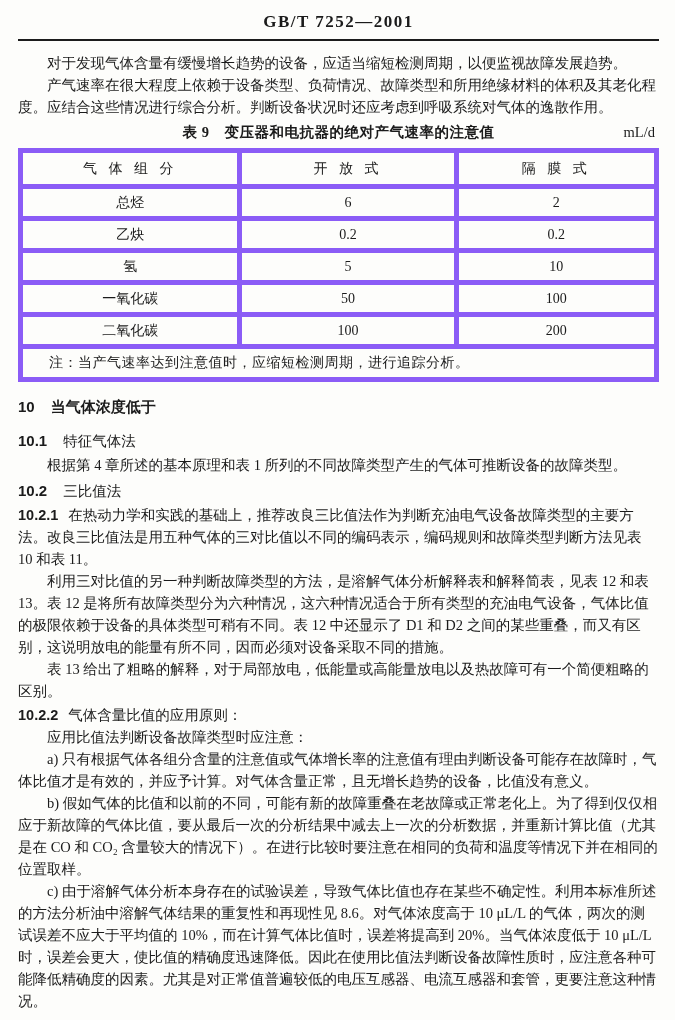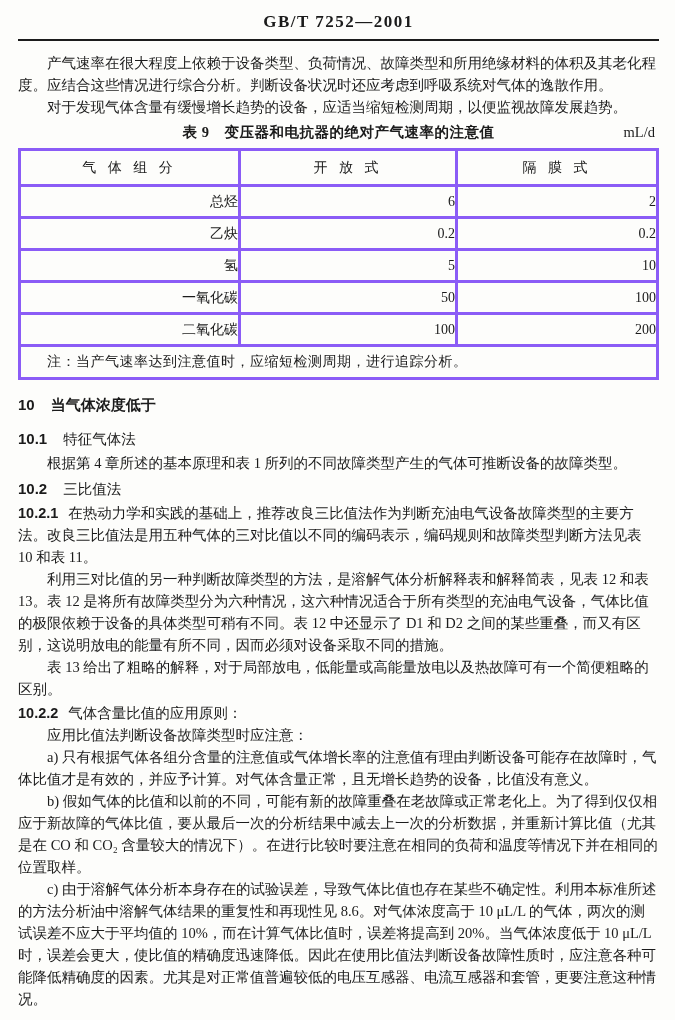--- a/index.html
+++ b/index.html
@@ -52,33 +52,33 @@
   }
   
   table.t9 {
     width: 100%;
     border-collapse: collapse;
     border: 2px solid #242424;
     font-size: 14px;
     margin-bottom: 14px;
   }
   table.t9 th, table.t9 td {
-    border: 3px solid #8b5cf6;
+    border: 5px solid #8b5cf6;
     text-align: center;
     vertical-align: middle;
   }
   table.t9 col.c1 { width: 34.5%; }
   table.t9 col.c2 { width: 34%; }
   table.t9 col.c3 { width: 31.5%; }
   table.t9 thead th {
     height: 36px;
     font-weight: normal;
     letter-spacing: 4px;
   }
-  table.t9 tbody td { height: 32px; text-align: right; }
+  table.t9 tbody td { height: 32px; }
   table.t9 tr.note-row td {
     text-align: left;
     padding-left: 26px;
     height: 33px;
     letter-spacing: 0.5px;
   }
   
   .sec {
     font-family: "Liberation Sans", sans-serif;
     font-size: 15px;
@@ -104,22 +104,22 @@
   p.list-item { text-indent: 2em; }
 </style>
 </head>
 <body>
 
 <div class="page">
 
   <div class="doc-number">GB/T 7252—2001</div>
   <hr class="header-rule">
 
+  <p class="body-para">对于发现气体含量有缓慢增长趋势的设备，应适当缩短检测周期，以便监视故障发展趋势。</p>
   <p class="body-para">产气速率在很大程度上依赖于设备类型、负荷情况、故障类型和所用绝缘材料的体积及其老化程度。应结合这些情况进行综合分析。判断设备状况时还应考虑到呼吸系统对气体的逸散作用。</p>
-  <p class="body-para">对于发现气体含量有缓慢增长趋势的设备，应适当缩短检测周期，以便监视故障发展趋势。</p>
 
   <div class="caption-row">
     <span class="caption">表 9　变压器和电抗器的绝对产气速率的注意值</span>
     <span class="unit">mL/d</span>
   </div>
 
   <table class="t9">
     <colgroup>
         <col class="c1">
         <col class="c2">

